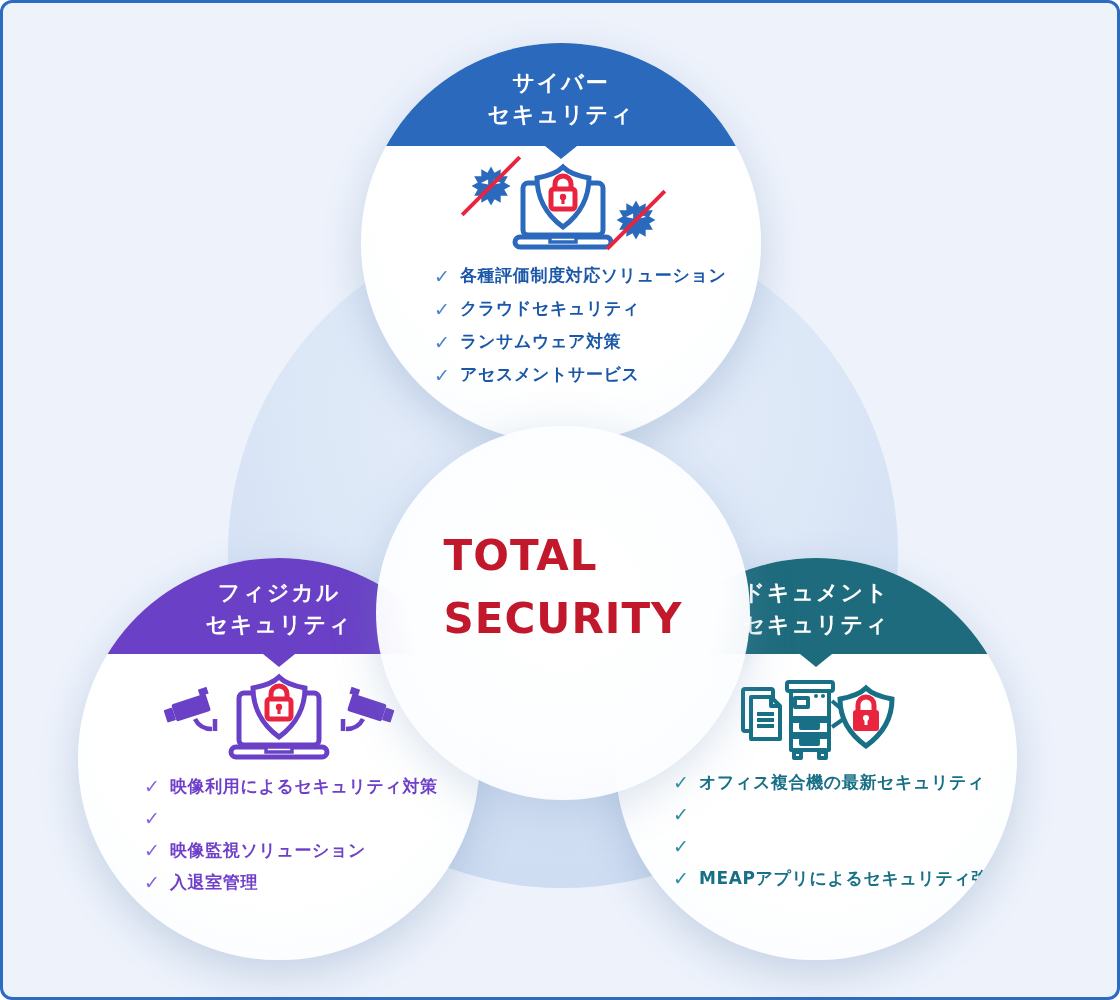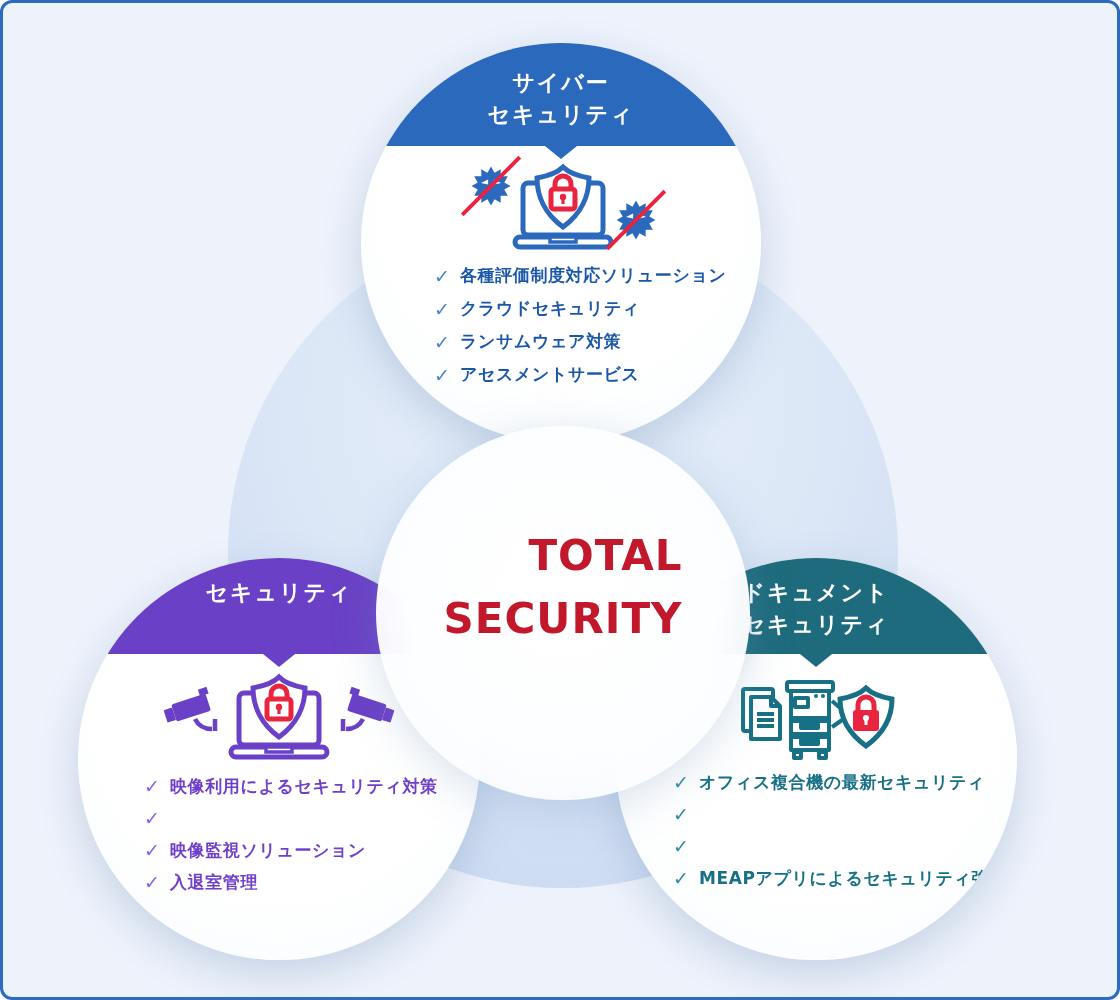--- a/index.html
+++ b/index.html
@@ -74,21 +74,21 @@
   .blob.teal{left:648px;top:594px;width:92px;height:60px;background:#1d6b7c;opacity:.45;}
 
   .center-circle{
     position:absolute;left:373px;top:423px;width:374px;height:374px;
     border-radius:50%;z-index:5;
     background:radial-gradient(circle at 50% 45%, #ffffff 0%, #fdfeff 55%, rgba(250,252,255,0.93) 80%, rgba(241,246,252,0.55) 100%);
     box-shadow:0 10px 45px rgba(120,150,190,0.28);
     display:flex;align-items:center;justify-content:center;
   }
   .center-title{
-    text-align:right;color:#c2182b;font-weight:800;
+    text-align:left;color:#c2182b;font-weight:800;
     font-size:42px;line-height:63px;letter-spacing:1px;
     padding-bottom:52px;
   }
   .center-title span{display:block;}
 </style>
 </head>
 <body>
 
 <div class="canvas">
 
@@ -151,20 +151,21 @@
         <span class="check">✓</span>
         <span class="item-label">アセスメントサービス</span>
       </li>
     </ul>
   </section>
 
   <section class="circle physical">
     <div class="cap"></div>
     <div class="cap-notch"></div>
     <div class="cap-title">
+      <span>フィジカル</span>
       <span>セキュリティ</span>
     </div>
 
     <svg class="icon-svg" width="240" height="110" viewBox="0 0 240 110">
 
       <g fill="#ffffff" stroke="#6a40c6" stroke-width="5">
         <rect x="80" y="30" width="80" height="52" rx="5"></rect>
         <rect x="72" y="84" width="96" height="10" rx="5"></rect>
         <rect x="107" y="84" width="26" height="5" stroke-width="3.5"></rect>
       </g>

